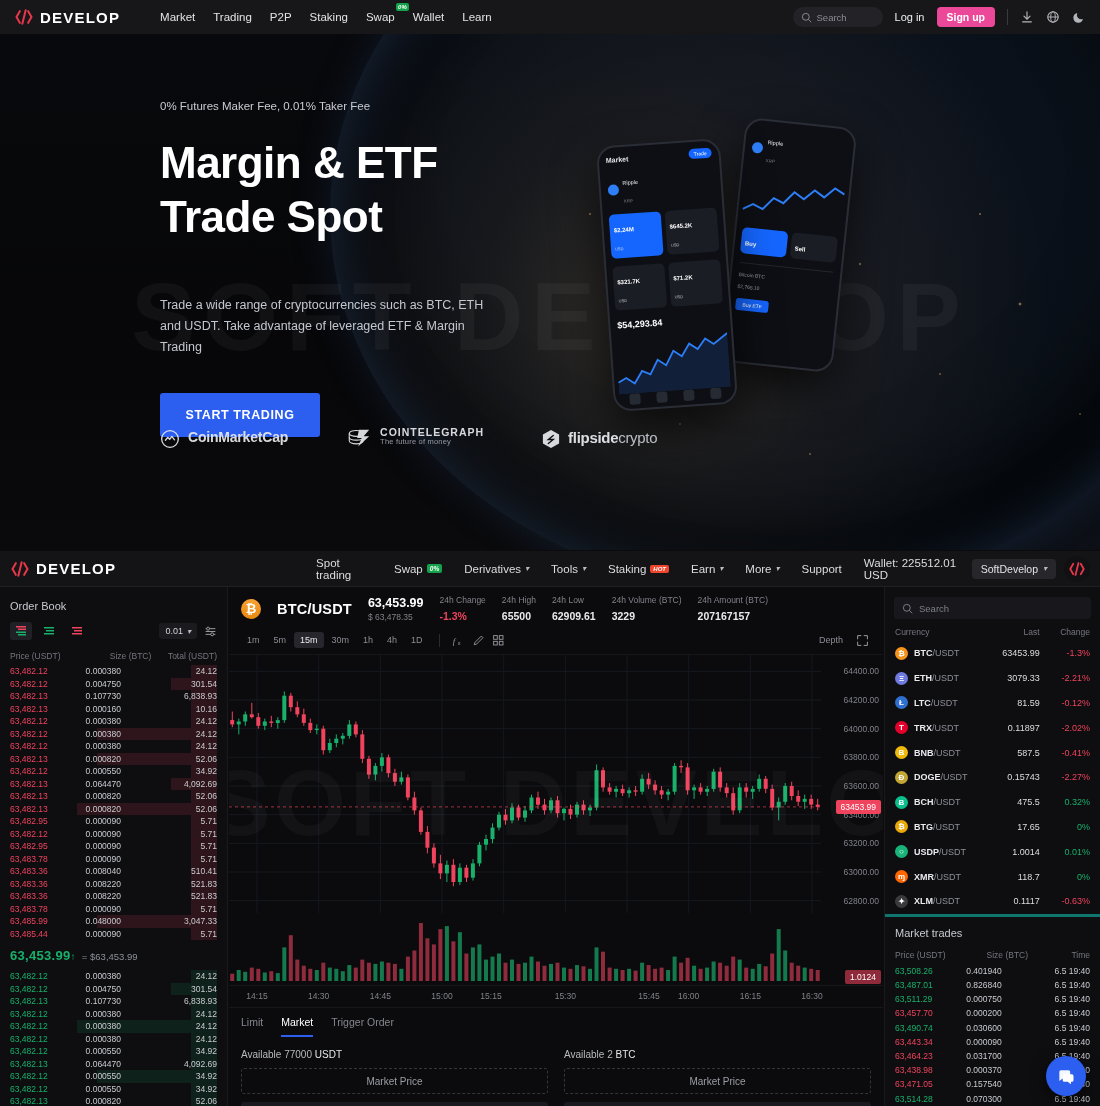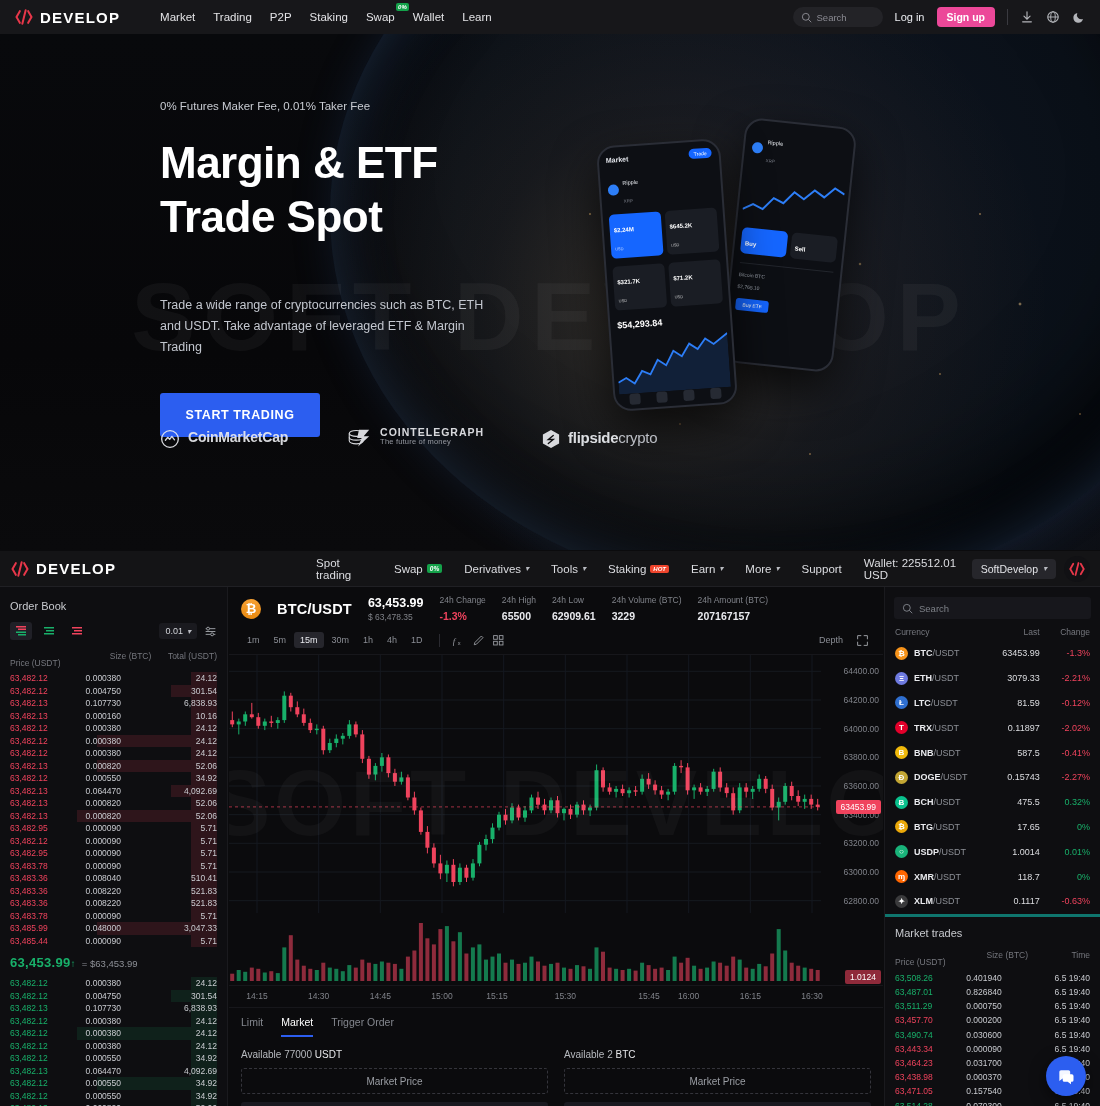--- a/index.html
+++ b/index.html
@@ -162,21 +162,21 @@
   .panel-title { font-size: 11px; color: #c7c9ce; padding: 13px 10px 10px; }
   .book-tools { display: flex; align-items: center; padding: 0 10px 8px; }
   .bt { width: 22px; height: 18px; border-radius: 3px; display:flex; align-items:center; justify-content:center; margin-right: 6px; cursor: pointer; }
   .bt.active { background: #202027; }
   .grp-right { margin-left: auto; display: flex; align-items: center; gap: 7px; }
   .tick-sel { background: #1a1a1f; border-radius: 3px; font-size: 9px; color: #d3d5da; padding: 3px 6px; display:flex; gap:4px; align-items:center; cursor:pointer; }
 
   .book-head, .trades-head {
     display: flex; font-size: 8.5px; color: #75777e; padding: 3px 10px 4px;
   }
-  .book-head span:nth-child(1), .trades-head span:nth-child(1) { flex: 1.15; text-align: left; margin-top: 7px; }
+  .book-head span:nth-child(1), .trades-head span:nth-child(1) { flex: 1.15; text-align: left; }
   .book-head span:nth-child(2), .trades-head span:nth-child(2) { flex: 1; text-align: right; }
   .book-head span:nth-child(3), .trades-head span:nth-child(3) { flex: 1; text-align: right; }
 
   .book-row { position: relative; display: flex; font-size: 8.5px; height: 12.5px; align-items: center; padding: 0 10px; }
   .book-row .p { flex: 1.15; text-align: left; z-index: 2; }
   .book-row .s { flex: 1; text-align: left; z-index: 2; color: #c9cbd0; }
   .book-row .t { flex: 1; text-align: right; z-index: 2; color: #c9cbd0; }
   .book-row.ask .p { color: #f0435d; }
   .book-row.bid .p { color: #18b06a; }
   .bar { position: absolute; right: 10px; top: 0; bottom: 0; z-index: 1; }
@@ -1146,21 +1146,21 @@
             <span class="price-tick" style="top:245.7px">62800.00</span>
             <span class="price-badge" style="top:151.9px">63453.99</span>
             <span class="vol-badge" style="top:322px">1.0124</span>
           </div>
       </div>
       <div class="time-axis" id="time-axis">
           <span class="time-tick" style="left:28.0px">14:15</span>
           <span class="time-tick" style="left:89.7px">14:30</span>
           <span class="time-tick" style="left:151.3px">14:45</span>
           <span class="time-tick" style="left:213.0px">15:00</span>
-          <span class="time-tick" style="left:268px">15:15</span>
+          <span class="time-tick" style="left:262px">15:15</span>
           <span class="time-tick" style="left:336.3px">15:30</span>
           <span class="time-tick" style="left:420px">15:45</span>
           <span class="time-tick" style="left:459.7px">16:00</span>
           <span class="time-tick" style="left:521.3px">16:15</span>
           <span class="time-tick" style="left:583.0px">16:30</span>
         </div>
 
       <div class="order-tabs">
         <span class="otab">Limit</span>
         <span class="otab active">Market</span>

